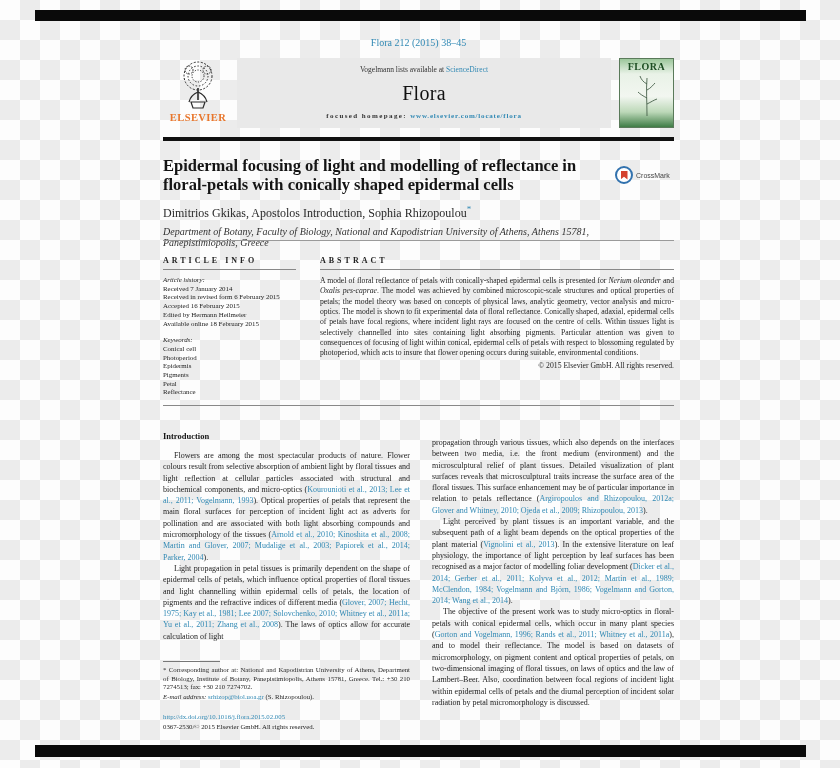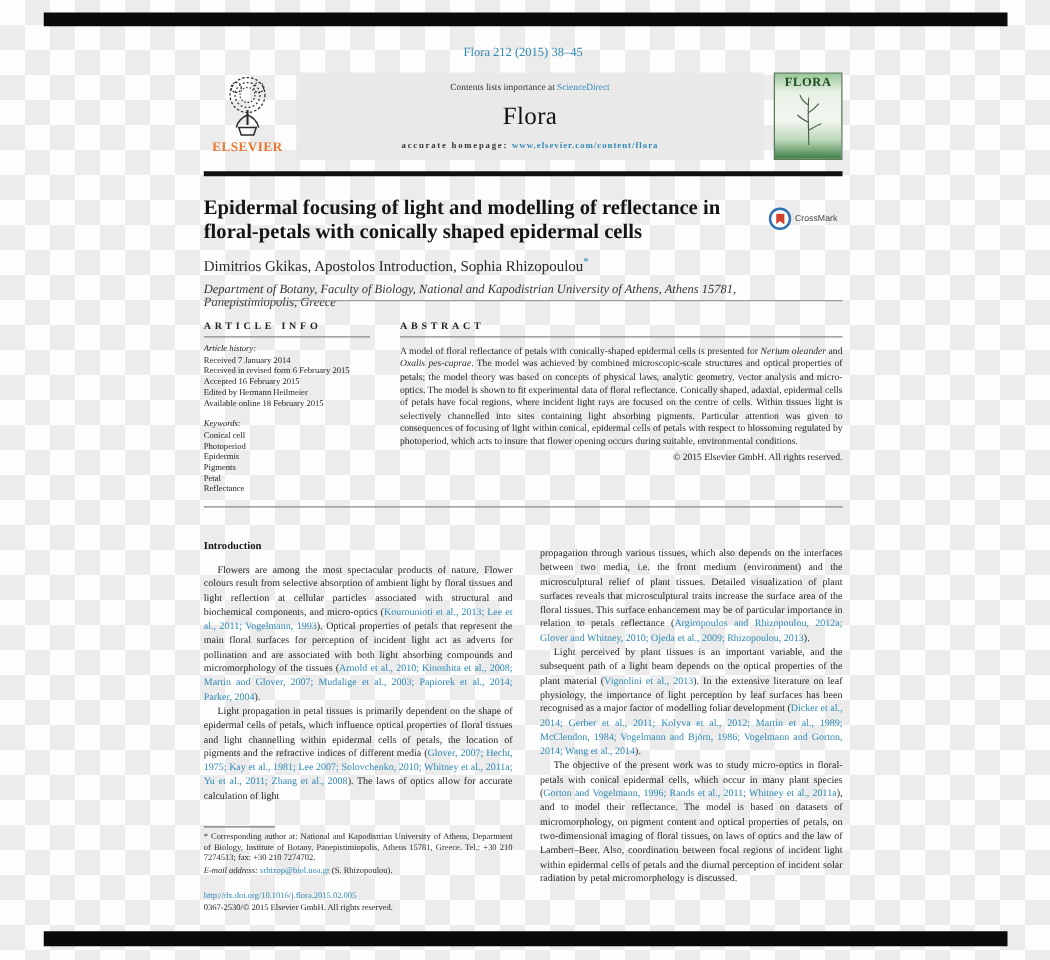--- a/index.html
+++ b/index.html
@@ -95,23 +95,23 @@
           <path d="M25 30 L25 42" stroke-width="1.6"></path>
           <path d="M25 34 C20 36 17 40 16 44" stroke-width="1.2"></path>
           <path d="M25 34 C30 36 33 40 34 44" stroke-width="1.2"></path>
           <path d="M18 44 L32 44 L30 50 L20 50 Z" stroke-width="1.2"></path>
         </g>
       </svg>
     </span>
     <div class="elsevier-word">ELSEVIER</div>
   </div>
   <div class="header-box">
-    <div class="contents-line"><span>Contents lists importance at </span><span class="link">ScienceDirect</span></div>
+    <div class="contents-line"><span>Vogelmann lists available at </span><span class="link">ScienceDirect</span></div>
     <div class="journal-name">Flora</div>
-    <div class="homepage-line"><span>accurate homepage: </span><span class="link">www.elsevier.com/content/flora</span></div>
+    <div class="homepage-line"><span>focused homepage: </span><span class="link">www.elsevier.com/locate/flora</span></div>
   </div>
   <div class="flora-cover">
     <div class="cover-title">FLORA</div>
     <span>
       <svg width="30" height="44" viewBox="0 0 30 44">
         <g fill="none" stroke="#46604a" stroke-width="0.9">
           <path d="M15 44 C15 30 14 18 15 6"></path>
           <path d="M15 12 C11 10 9 7 8 4"></path>
           <path d="M15 18 C19 16 21 13 23 11"></path>
           <path d="M15 26 C11 24 8 22 6 20"></path>

